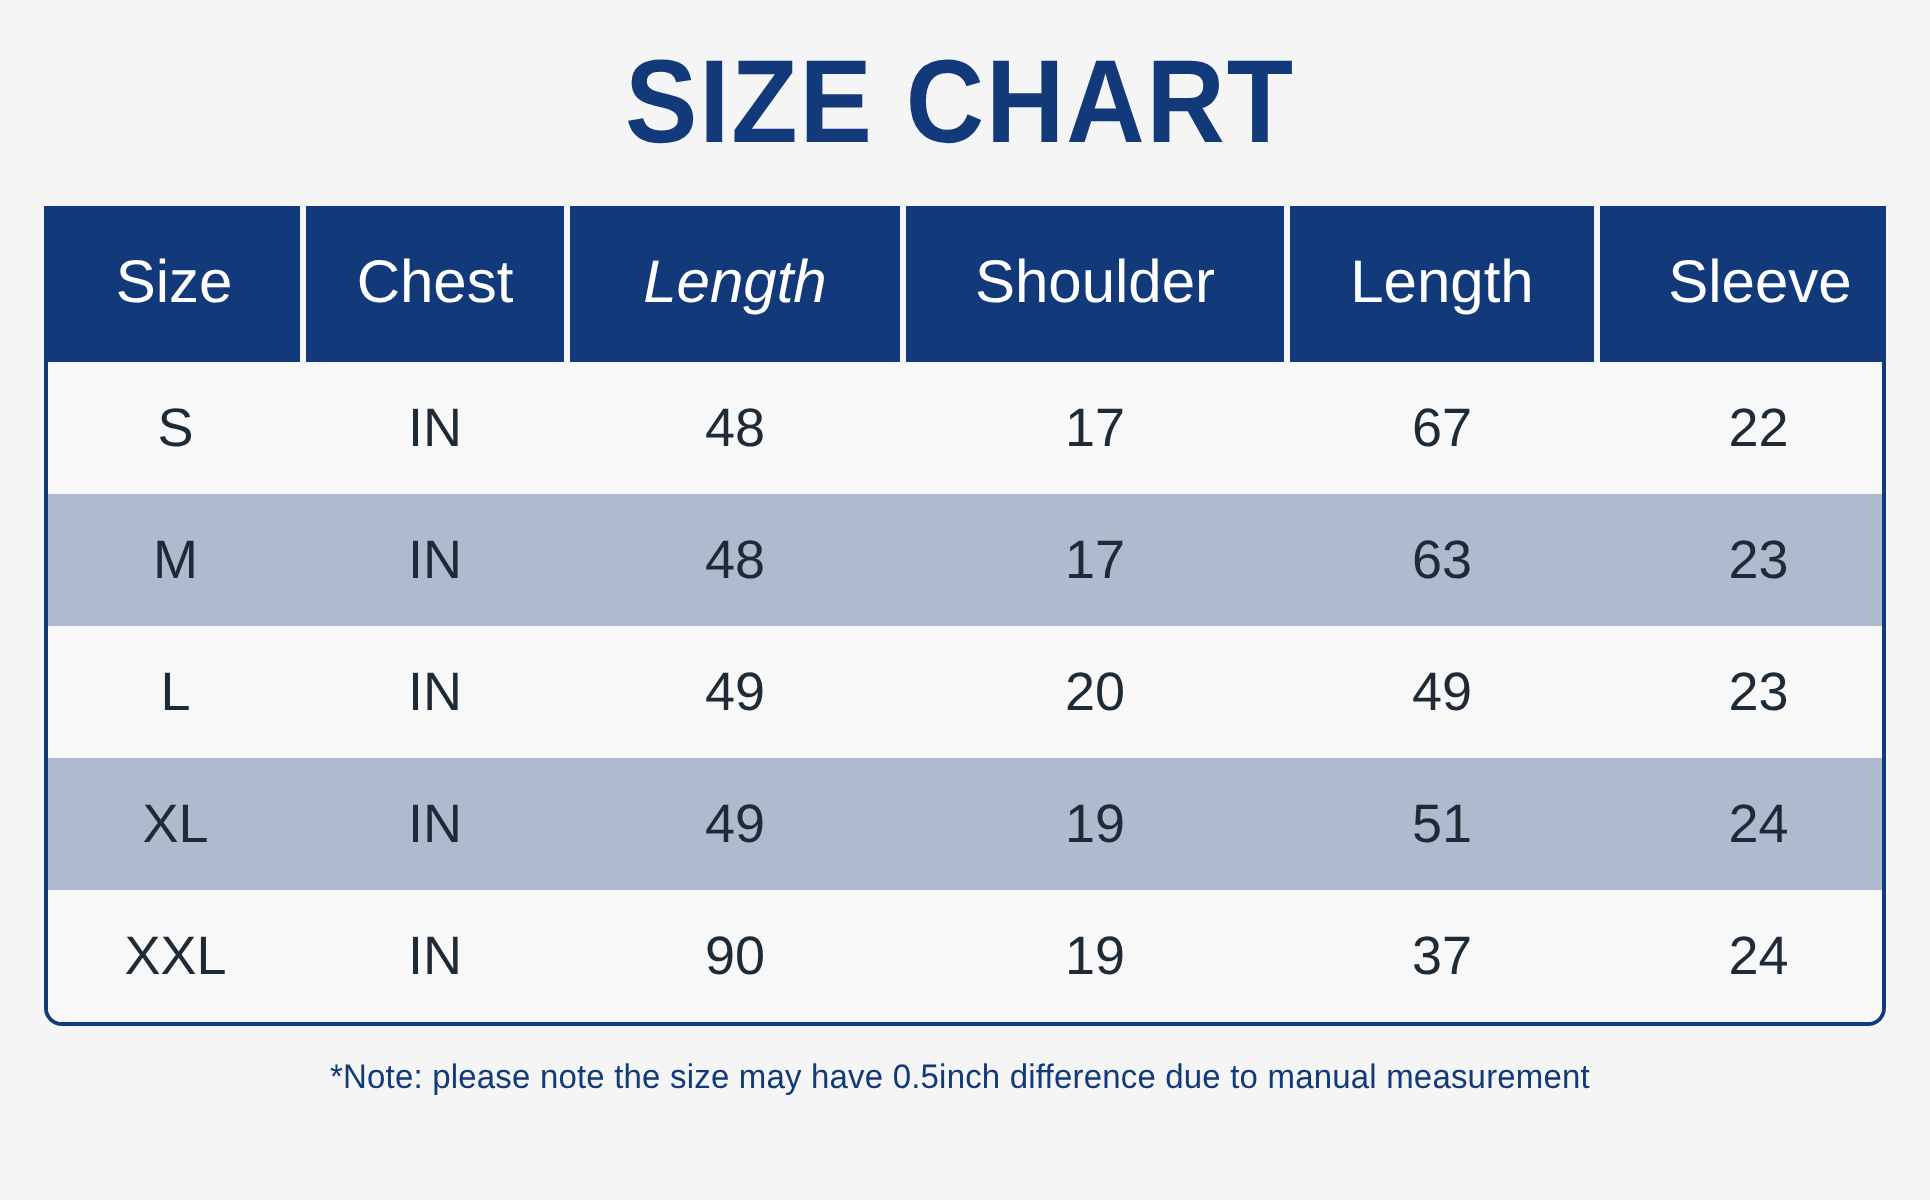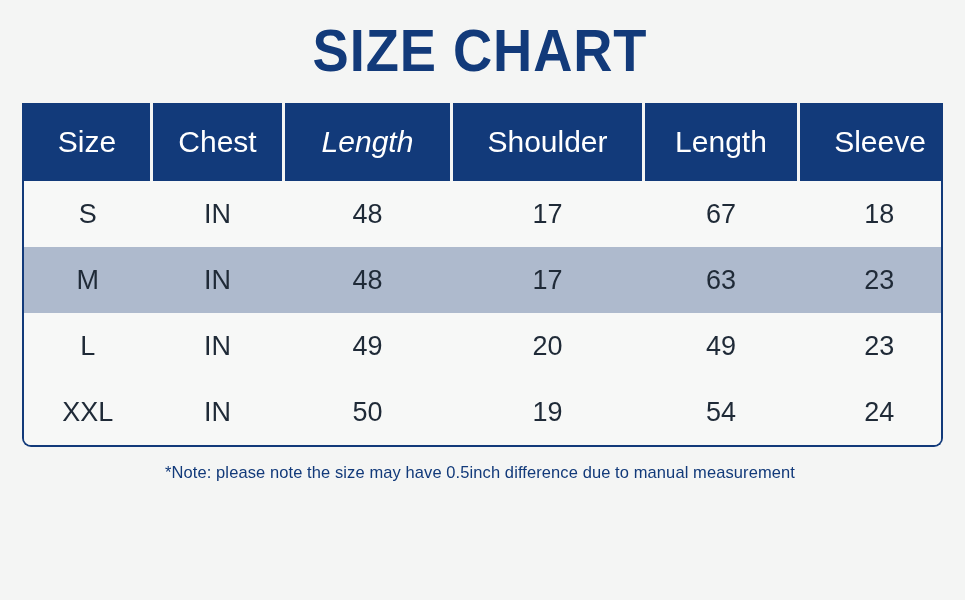--- a/index.html
+++ b/index.html
@@ -118,44 +118,52 @@
           <th class="col-sleeve">Sleeve</th>
         </tr>
       </thead>
       <tbody>
         <tr class="row-odd">
           <td>S</td>
           <td>IN</td>
           <td>48</td>
           <td>17</td>
           <td>67</td>
-          <td>18</td>
+          <td>22</td>
         </tr>
         <tr class="row-even">
           <td>M</td>
           <td>IN</td>
           <td>48</td>
           <td>17</td>
           <td>63</td>
           <td>23</td>
         </tr>
         <tr class="row-odd">
           <td>L</td>
           <td>IN</td>
           <td>49</td>
           <td>20</td>
           <td>49</td>
           <td>23</td>
         </tr>
+        <tr class="row-even">
+          <td>XL</td>
+          <td>IN</td>
+          <td>49</td>
+          <td>19</td>
+          <td>51</td>
+          <td>24</td>
+        </tr>
         <tr class="row-odd">
           <td>XXL</td>
           <td>IN</td>
-          <td>50</td>
+          <td>90</td>
           <td>19</td>
-          <td>54</td>
+          <td>37</td>
           <td>24</td>
         </tr>
       </tbody>
     </table>
   </div>
 
   <div class="note">*Note: please note the size may have 0.5inch difference due to manual measurement</div>
 
 </div>
 

